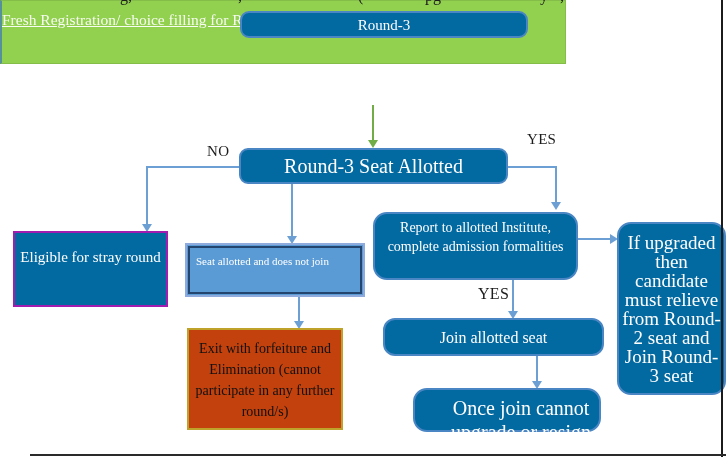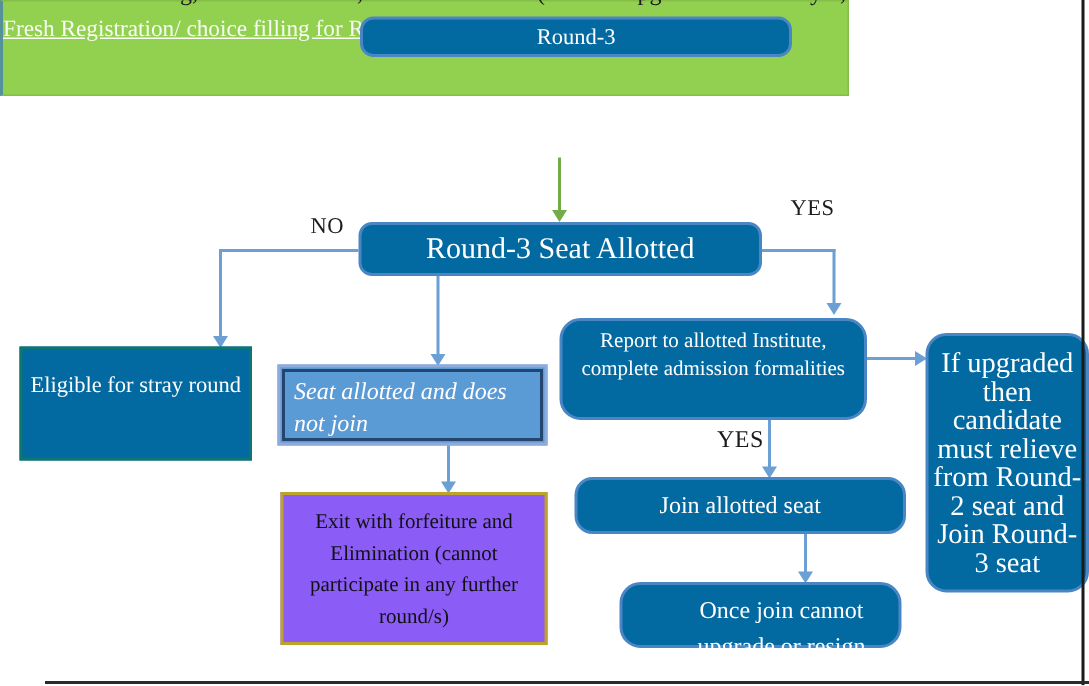--- a/index.html
+++ b/index.html
@@ -22,30 +22,30 @@
   .ah-down.green{border-top-color:#70AD47;}
   .ah-right{position:absolute;width:0;height:0;border-top:5px solid transparent;border-bottom:5px solid transparent;border-left:8px solid #6C9FD4;}
   
   #round3{left:240px;top:11px;width:288px;height:27px;line-height:25px;font-size:15px;}
   #greenbox{
     left:120px;top:40px;width:566px;height:64px;background:#92D050;border:1px solid #85BD49;
     border-left:2px solid #55919b;color:#f8fcf2;font-size:15.5px;padding-top:7px;box-sizing:border-box;
   }
   #greenbox .uline{display:block;text-decoration:underline;line-height:24px;}
   #seatAllotted{left:239px;top:148px;width:269px;height:36px;line-height:33px;font-size:20px;}
-  #eligible{left:13px;top:231px;width:155px;height:76px;border:2px solid #0f766e;font-size:15px;line-height:23px;padding-top:13px;}
+  #eligible{left:13px;top:231px;width:155px;height:76px;border:2px solid #a21caf;font-size:15px;line-height:23px;padding-top:13px;}
   #notJoinOuter{left:185px;top:243px;width:180px;height:54px;background:#5B9BD5;border:2px solid #8FAADC;padding:1px;}
   #notJoinInner{width:100%;height:100%;box-sizing:border-box;border:2px solid #24466E;
-    color:#fff;text-align:left;font-size:16px;line-height:21px;padding:3px 6px;font-style:italic;}
-  #exitbox{left:187px;top:328px;width:178px;height:102px;background:#8b5cf6;border:2px solid #BFA22A;
+    color:#fff;text-align:left;font-size:11px;line-height:21px;padding:3px 6px;}
+  #exitbox{left:187px;top:328px;width:156px;height:102px;background:#c2410c;border:2px solid #BFA22A;
     color:#111;font-size:14px;line-height:21px;padding:8px 6px 0 6px;}
   #report{left:373px;top:212px;width:205px;height:68px;font-size:14px;line-height:19px;padding-top:4px;}
   #upgraded{left:617px;top:222px;width:109px;height:173px;font-size:19px;line-height:19px;padding:9px 3px 0 3px;}
   #join{left:383px;top:318px;width:221px;height:38px;line-height:35px;font-size:16px;border-radius:12px;}
-  #once{left:413px;top:388px;width:188px;height:44px;font-size:16px;line-height:24px;padding-top:6px;padding-left:28px;}
+  #once{left:413px;top:388px;width:188px;height:44px;font-size:20px;line-height:24px;padding-top:6px;padding-left:28px;}
   
   #fragStrip{position:absolute;left:0;top:0;width:726px;height:7px;overflow:hidden;}
   #fragStrip span{position:absolute;top:-13px;font-size:16px;color:#1c1c1c;font-family:"Liberation Serif",serif;}
   
   #pageBorderRight{position:absolute;left:721px;top:0;width:2px;height:457px;background:#1b1b1b;}
   #pageBorderBottom{position:absolute;left:30px;top:454px;width:696px;height:2px;background:#2a2a2a;}
 </style>
 </head>
 <body>
 

